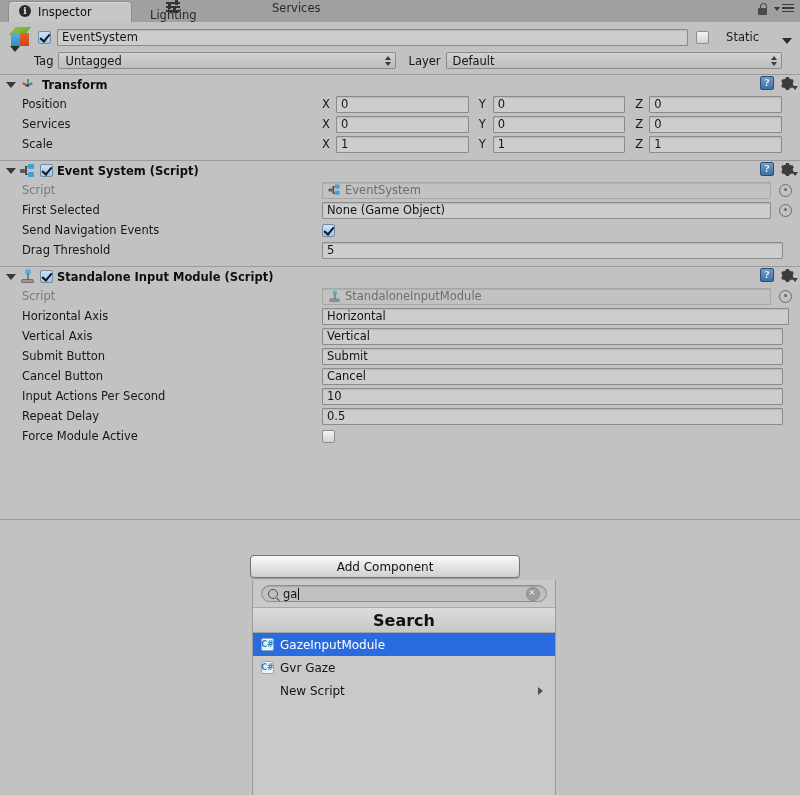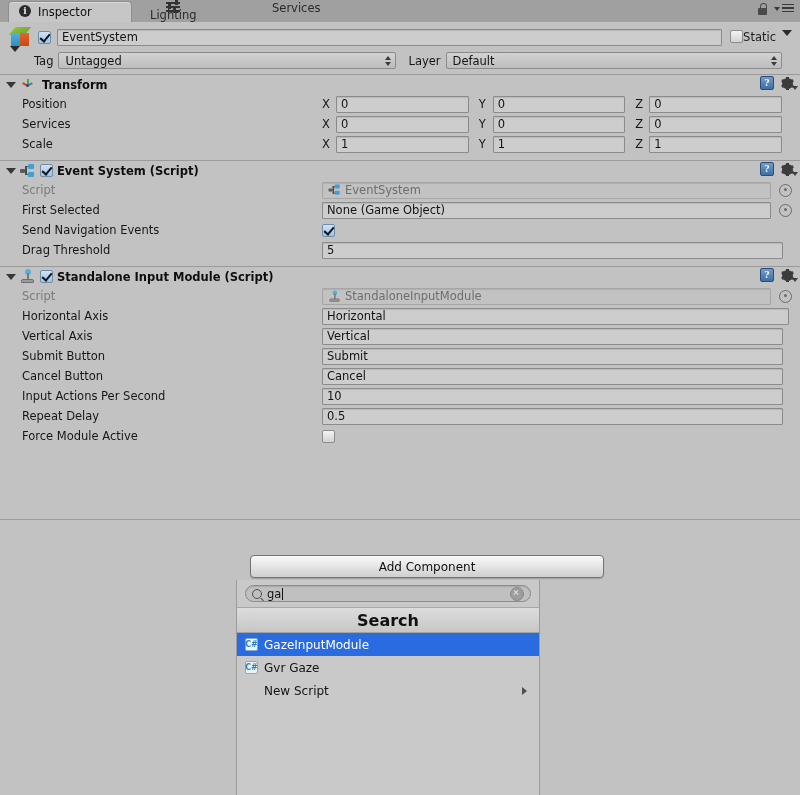--- a/index.html
+++ b/index.html
@@ -134,21 +134,21 @@
     display: flex; align-items: center;
     padding: 0 4px;
     font-size: 11.5px;
     color: #131313;
     box-shadow: inset 0 1px 1px rgba(0,0,0,0.10);
   }
   .textfield.disabled { color: #6d6d6d; background: #c2c2c2; border-color: #a6a6a6; }
 
   .name-field { flex: 1; margin-left: 6px; margin-right: 8px; background:#cdcdcd; }
 
-  .static-wrap { display: flex; align-items: flex-start; gap: 0; flex: none; margin-right: 2px;}
+  .static-wrap { display: flex; align-items: flex-end; gap: 17px; flex: none; margin-right: 2px;}
   .static-caret {
     width: 0; height: 0; margin-left: 6px;
     border-left: 5px solid transparent; border-right: 5px solid transparent;
     border-top: 6px solid #2c2c2c;
   }
 
   .row-tag-layer { display: flex; align-items: center; height: 19px; margin-top: 4px; padding-left: 28px;}
   .mini-label { font-size: 11.5px; color: #161616; margin-right: 5px; }
 
   .popup {
@@ -253,31 +253,31 @@
   }
   .picker::after {
     content:""; position:absolute; left:3.5px; top:3.5px; width:3px;height:3px;border-radius:50%;background:#6b6b6b;
   }
   .inline-ico { margin-right: 3px; flex: none; transform: scale(0.8); }
 
   
   .lower { position: absolute; left:0; right:0; top: 497px; bottom: 0; background:#c2c2c2; border-top: 1px solid #9a9a9a;}
 
   .add-btn {
-    position: absolute; left: 250px; top: 35px; width: 354px; height: 23px;
+    position: absolute; left: 250px; top: 35px; width: 270px; height: 23px;
     box-sizing: border-box;
     background: linear-gradient(180deg,#fafafa,#cfcfcf);
     border: 1px solid #737373; border-radius: 4px;
     display: flex; align-items: center; justify-content: center;
     font-size: 12px; color: #111;
     box-shadow: 0 1px 1px rgba(0,0,0,0.18);
   }
 
   .search-panel {
-    position: absolute; left: 236px; top: 60px; width: 302px; bottom: 0;
+    position: absolute; left: 252px; top: 60px; width: 302px; bottom: 0;
     background: #c9c9c9;
     border-left: 1px solid #9b9b9b; border-right: 1px solid #9b9b9b;
   }
   .search-bar-wrap {
     height: 27px; display:flex; align-items:center; padding: 0 8px;
     background: #c9c9c9;
     border-bottom: 1px solid #a8a8a8;
   }
   .search-field {
     flex: 1; height: 17px; border-radius: 9px;

